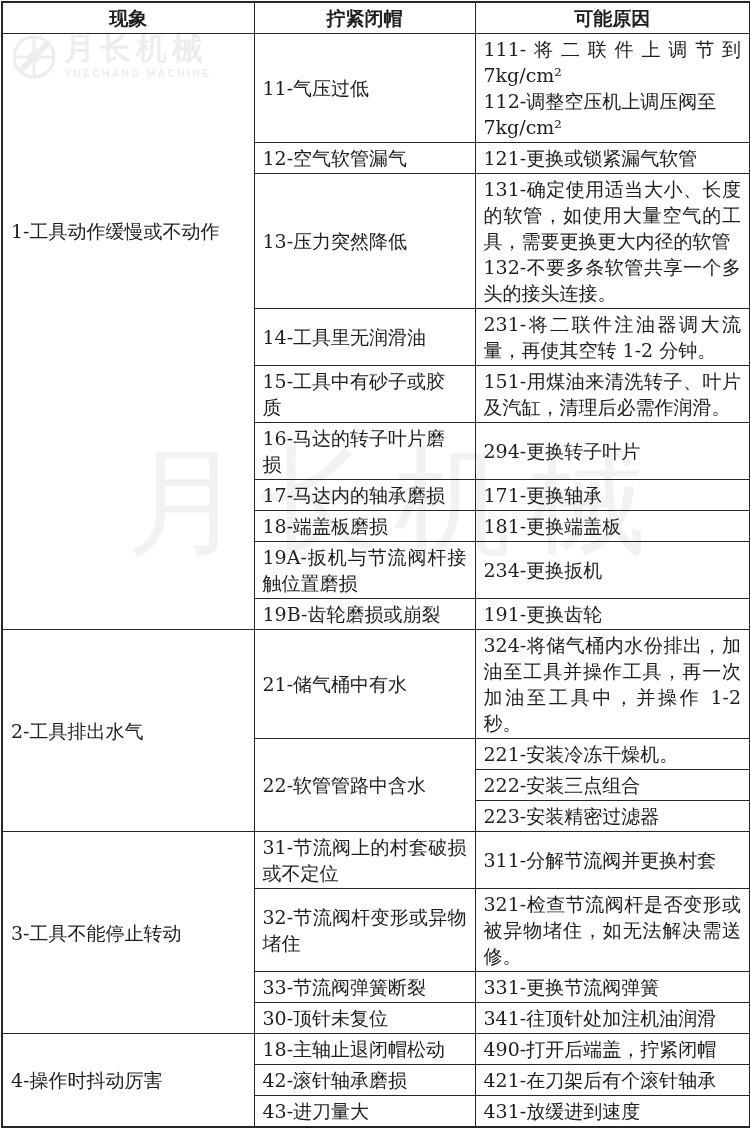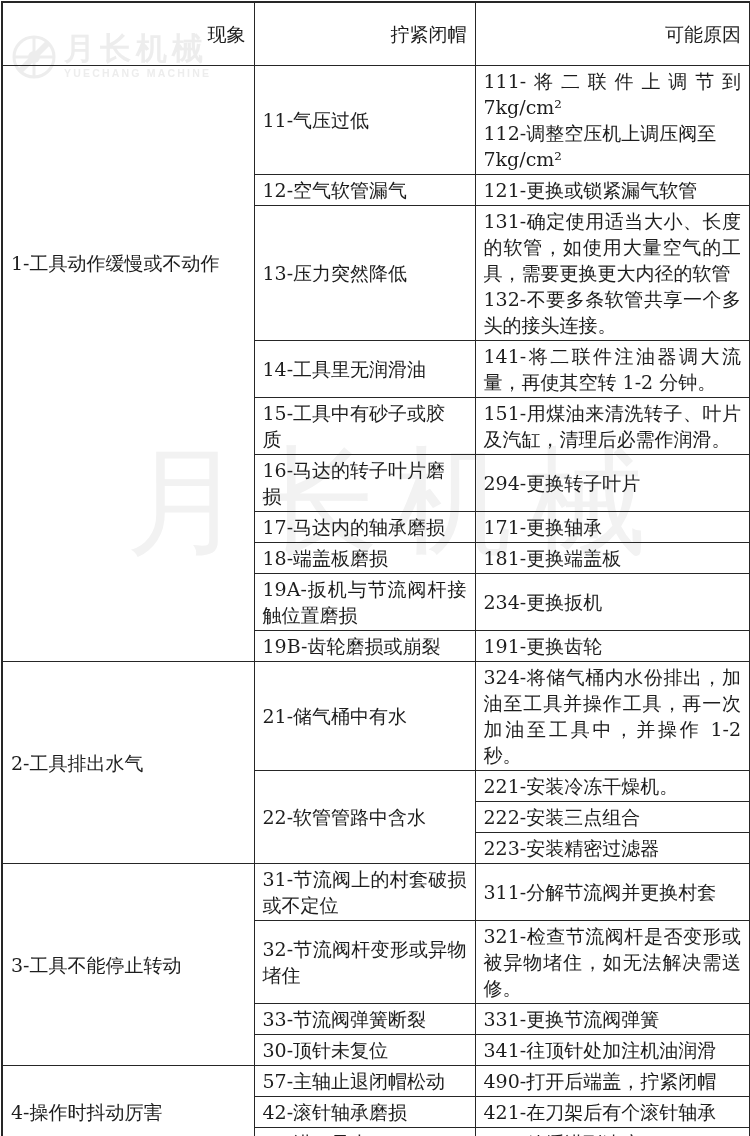--- a/index.html
+++ b/index.html
@@ -43,22 +43,22 @@
     border-collapse: collapse;
     table-layout: fixed;
     background: transparent;
     font-size: 19px; line-height: 26px;
   }
   table.trouble, .trouble th, .trouble td {
     border: 1.6px solid #262626;
   }
   table.trouble { border-width: 2px; }
   .trouble th {
-    font-weight: normal; text-align: right;
-    padding: 18px 8px; height: 26px;
+    font-weight: bold; text-align: center;
+    padding: 2px 8px; height: 26px;
     background: transparent;
   }
   .trouble td {
     padding: 2px 8px;
     vertical-align: middle;
     background: transparent;
     margin-top: 20px;
   }
   .cause, .action-line { white-space: pre-line; text-align: justify; }
   .action-line.spread { text-align-last: justify; }
@@ -121,21 +121,21 @@
     <tr>
       <td class="cause">13-压力突然降低</td>
       <td class="action">
         <div class="action-line">131-确定使用适当大小、长度的软管，如使用大量空气的工具，需要更换更大内径的软管</div>
         <div class="action-line">132-不要多条软管共享一个多头的接头连接。</div>
       </td>
     </tr>
     <tr>
       <td class="cause">14-工具里无润滑油</td>
       <td class="action">
-        <div class="action-line">141-将二联件注油器调大流量，再使其空转 1-2 分钟。</div>
+        <div class="action-line">231-将二联件注油器调大流量，再使其空转 1-2 分钟。</div>
       </td>
     </tr>
     <tr>
       <td class="cause">15-工具中有砂子或胶
 质</td>
       <td class="action">
         <div class="action-line">151-用煤油来清洗转子、叶片及汽缸，清理后必需作润滑。</div>
       </td>
     </tr>
     <tr>
@@ -221,21 +221,21 @@
       <td class="cause">30-顶针未复位</td>
       <td class="action">
         <div class="action-line">341-往顶针处加注机油润滑</div>
       </td>
     </tr>
 
     <tr>
       <td class="phen" rowspan="3">
         <div class="cause">4-操作时抖动厉害</div>
       </td>
-      <td class="cause">57-主轴止退闭帽松动</td>
+      <td class="cause">18-主轴止退闭帽松动</td>
       <td class="action">
         <div class="action-line">490-打开后端盖，拧紧闭帽</div>
       </td>
     </tr>
     <tr>
       <td class="cause">42-滚针轴承磨损</td>
       <td class="action">
         <div class="action-line">421-在刀架后有个滚针轴承</div>
       </td>
     </tr>

